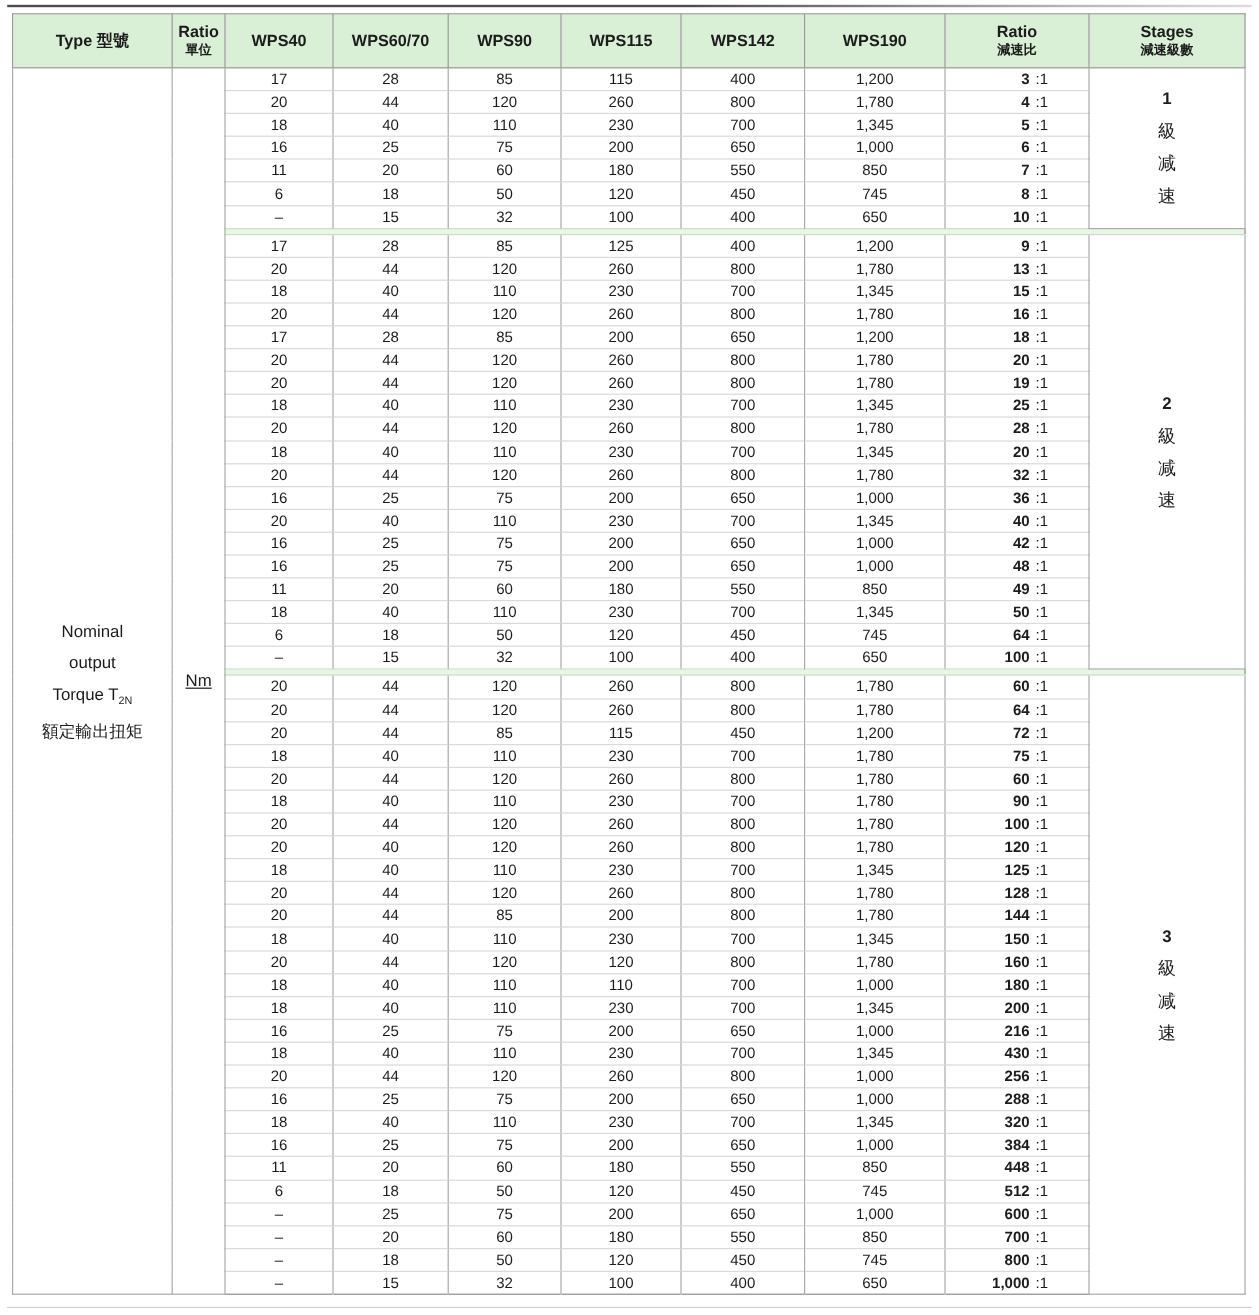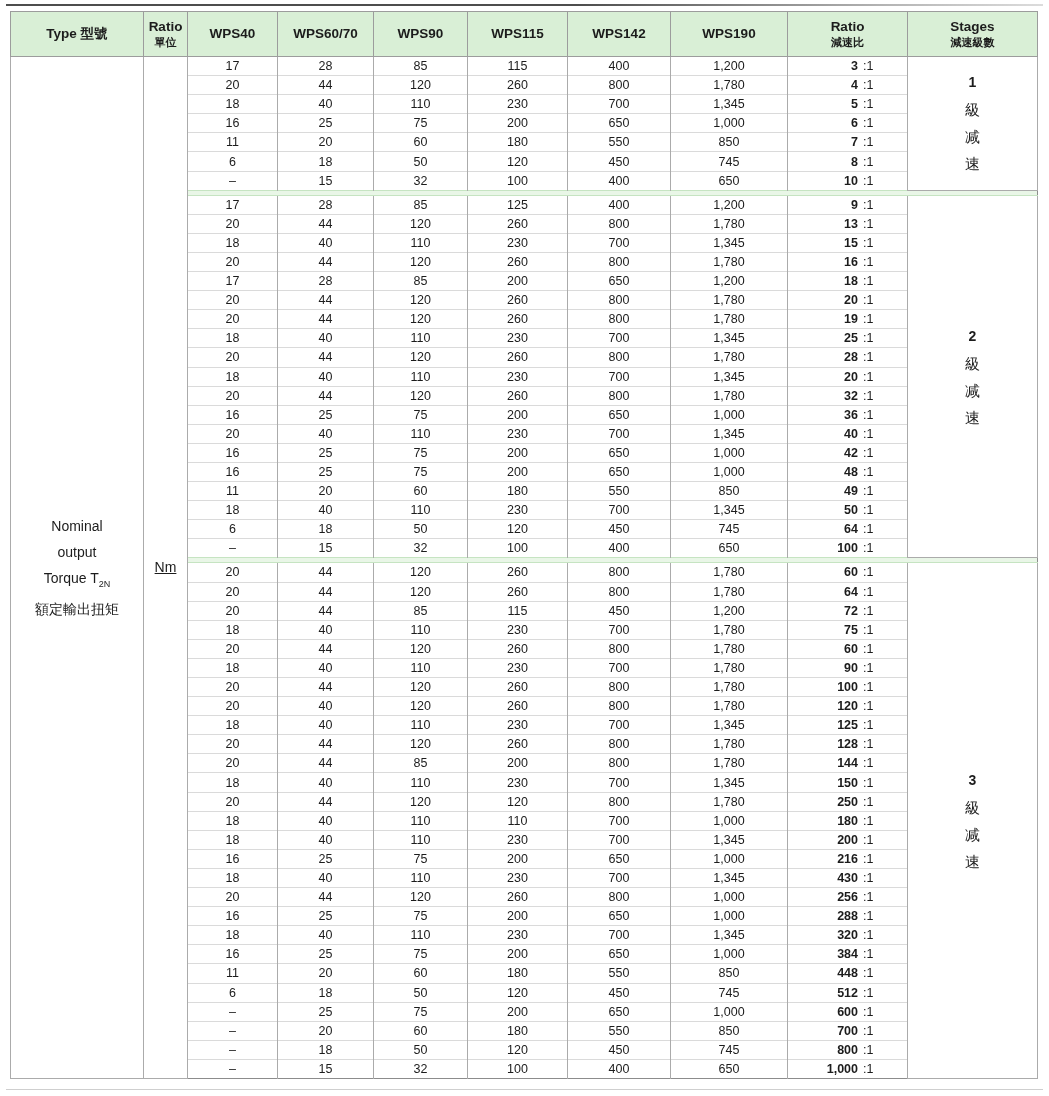--- a/index.html
+++ b/index.html
@@ -637,21 +637,21 @@
         </tr>
         <tr class="data-row">
           <td class="data">20</td>
           <td class="data">44</td>
           <td class="data">120</td>
           <td class="data">120</td>
           <td class="data">800</td>
           <td class="data">1,780</td>
           <td class="data">
             <div class="ratio-wrap">
-              <span class="ratio-num">250</span>
+              <span class="ratio-num">160</span>
               <span class="ratio-suffix">:1</span>
             </div>
           </td>
         </tr>
         <tr class="data-row">
           <td class="data">18</td>
           <td class="data">40</td>
           <td class="data">110</td>
           <td class="data">110</td>
           <td class="data">700</td>

